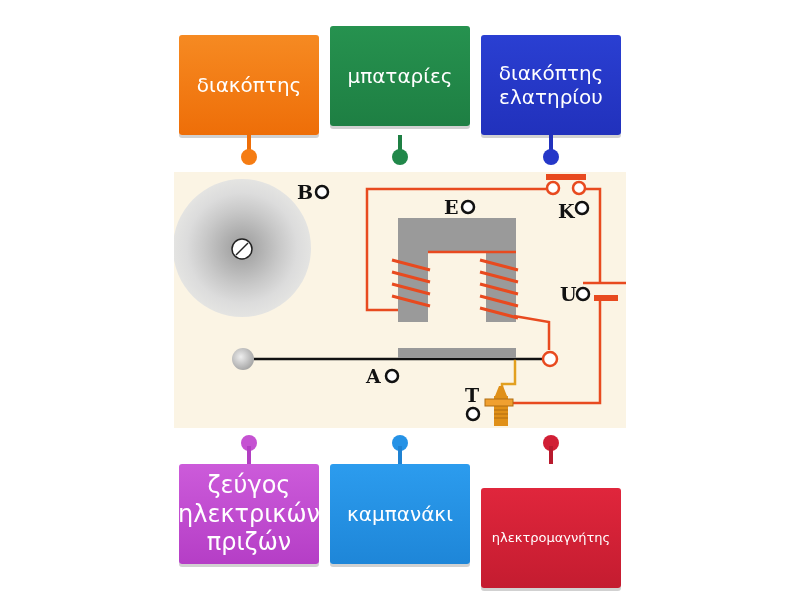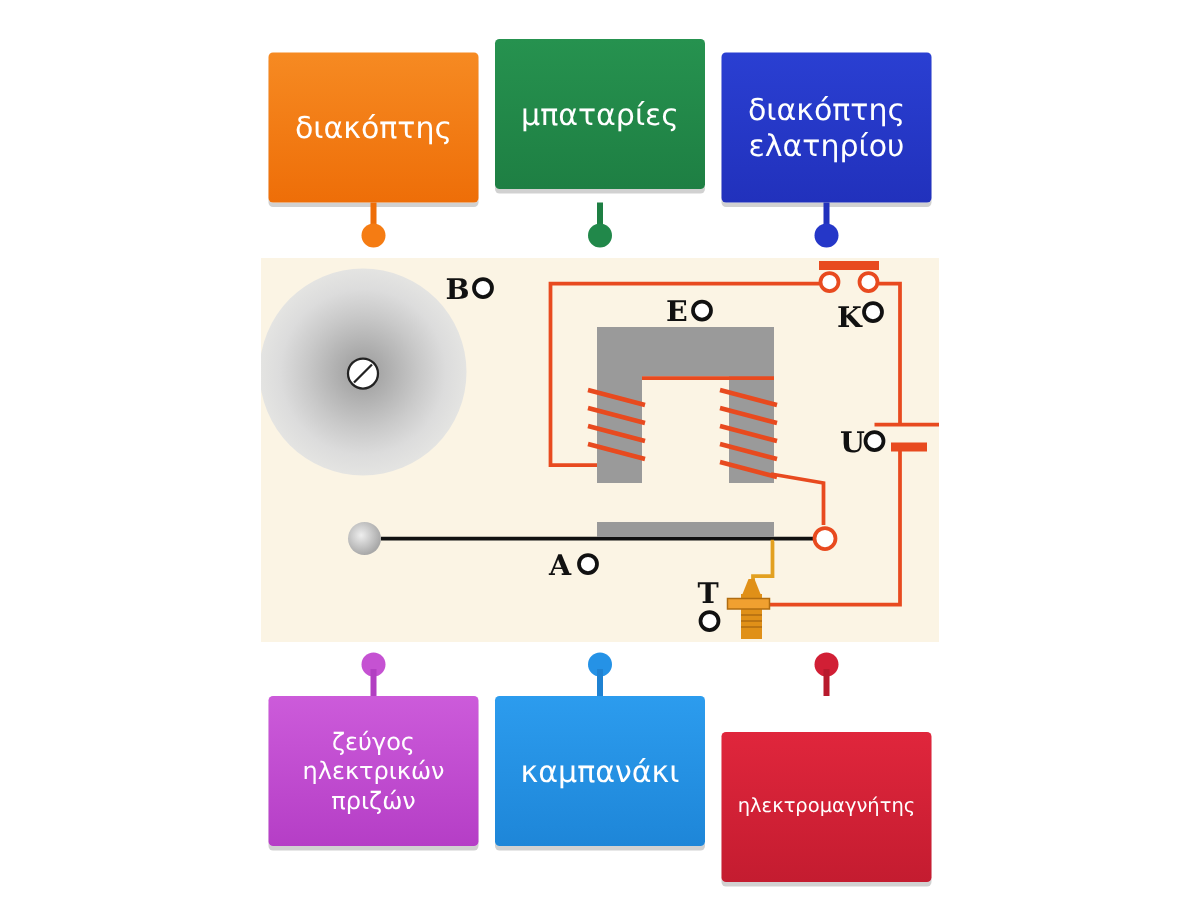--- a/index.html
+++ b/index.html
@@ -136,21 +136,21 @@
   <g>
     <text class="lbl" x="291" y="230">T</text>
     <circle cx="299" cy="242" r="6" fill="#fff" stroke="#111" stroke-width="2.5"></circle>
   </g>
 </svg>
 </div>
 
 <div class="pin-dot" style="left:241px;top:435px;background:#c552d2;"></div>
 <div class="pin-stem" style="left:247px;top:446px;height:18px;background:#b23fc2;"></div>
 <div class="label-box" style="left:179px;top:464px;background:linear-gradient(#cc5bda,#b53ec6);">
-  <span style="font-size:16px;">ζεύγος ηλεκτρικών πριζών</span>
+  <span style="font-size:24px;">ζεύγος ηλεκτρικών πριζών</span>
 </div>
 
 <div class="pin-dot" style="left:392px;top:435px;background:#2592e6;"></div>
 <div class="pin-stem" style="left:398px;top:446px;height:18px;background:#1f82d2;"></div>
 <div class="label-box" style="left:330px;top:464px;background:linear-gradient(#2c9cee,#1e86d8);">
   <span style="font-size:20px;">καμπανάκι</span>
 </div>
 
 <div class="pin-dot" style="left:543px;top:435px;background:#d11f35;"></div>
 <div class="pin-stem" style="left:549px;top:446px;height:18px;background:#b81a2d;"></div>

